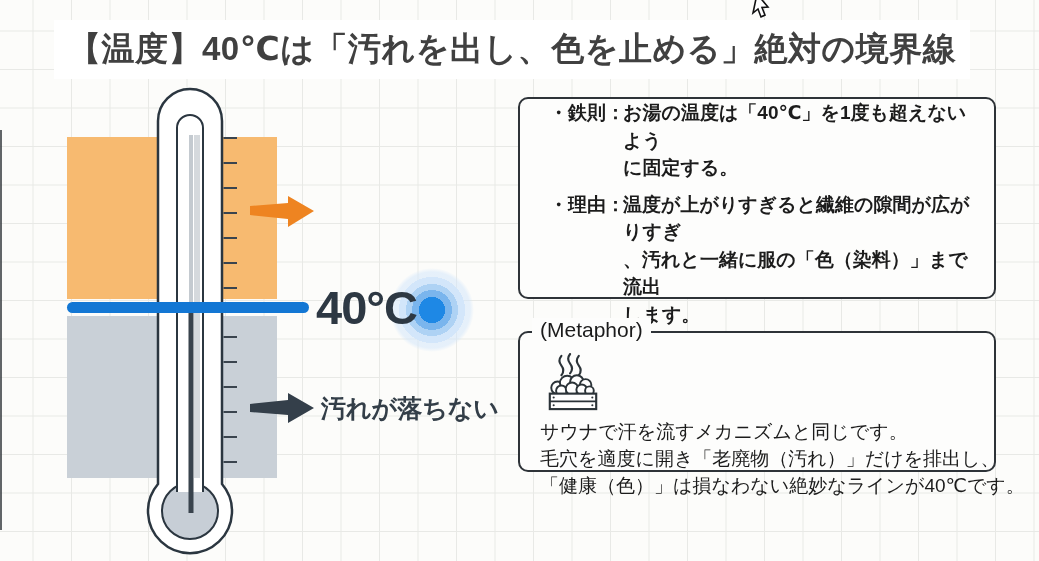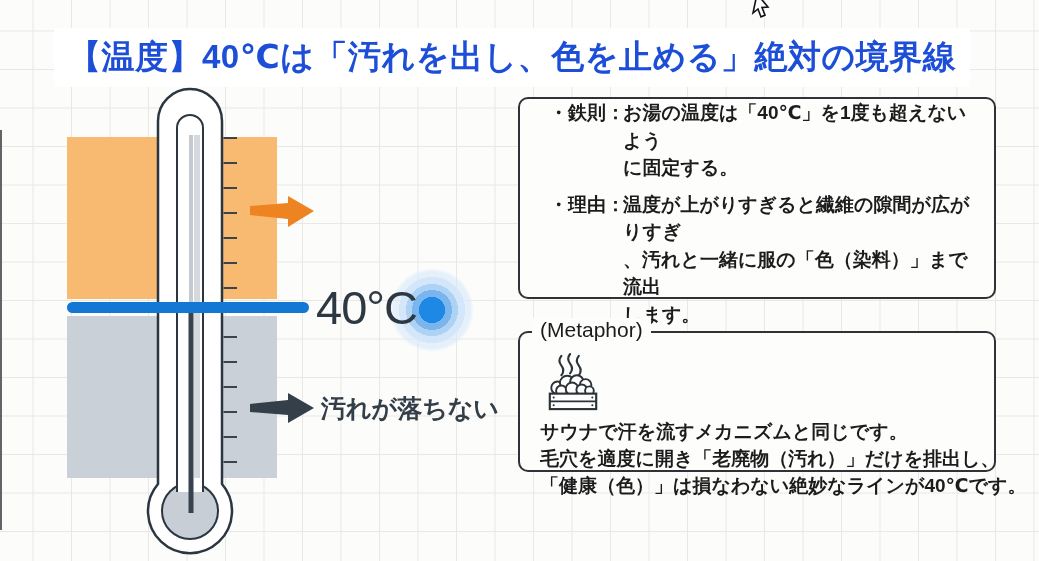--- a/index.html
+++ b/index.html
@@ -12,23 +12,23 @@
     background-image:
       linear-gradient(to right, #e8e9e6 1px, transparent 1px),
       linear-gradient(to bottom, #e8e9e6 1px, transparent 1px);
     background-size:38.5px 38.5px;
     background-position:-6px -8px;
   }
 
   .edge-strip{ position:absolute; left:0; top:130px; width:2px; height:400px; background:#3a3f44; opacity:.8; }
 
   .title{
-    position:absolute; left:54px; top:28px;
+    position:absolute; left:54px; top:20px;
     background:#ffffff; padding:7px 14px;
-    font-size:33px; font-weight:900; color:#1d4ed8; letter-spacing:.5px;
+    font-size:33px; font-weight:900; color:#404040; letter-spacing:.5px;
     white-space:nowrap;
   }
 
   
   .zone{ position:absolute; width:210px; height:162px; }
   .zone-hot{ left:67px; top:137px; background:#f7ba70; }
   .zone-cold{ left:67px; top:316px; background:#c9d0d7; }
 
   .thermo{ position:absolute; left:135px; top:75px; z-index:3; }
 
@@ -44,21 +44,21 @@
       #1e88e5 0 13px,
       #7ab5ed 13px 20px,
       #aed2f4 20px 26px,
       #d3e6fa 26px 33px,
       rgba(211,230,250,.55) 33px 38px,
       rgba(211,230,250,0) 42px);
   }
 
   .temp-label{
     position:absolute; left:316px; top:280px; z-index:6;
-    font-size:47px; font-weight:400; color:#2d3843; letter-spacing:-1px;
+    font-size:47px; font-weight:700; color:#2d3843; letter-spacing:-1px;
   }
 
   .zone-arrow{ position:absolute; left:250px; z-index:4; }
   .zone-arrow.up{ top:194px; }
   .zone-arrow.down{ top:390px; }
 
   .zone-label{ position:absolute; left:321px; z-index:4; font-size:25px; font-weight:800; white-space:nowrap; }
   .zone-label.up{ top:199px; color:#e5811d; }
   .zone-label.down{ top:392px; color:#333e48; }
 
@@ -81,21 +81,21 @@
   .bullet-text{ white-space:pre-line; }
 
   .legend{
     position:absolute; top:-15px; left:12px;
     background:#fdfdfc; padding:0 8px;
     font-size:21px; font-weight:400;
   }
 
   .sauna-icon{ margin:20px 0 6px 24px; display:block; }
 
-  .metaphor-lines{ margin:0 8px 0 20px; font-size:19px; font-weight:700; line-height:1.42; color:#1c1c1c; }
+  .metaphor-lines{ margin:0 8px 0 20px; font-size:19px; font-weight:400; line-height:1.42; color:#1c1c1c; }
   .metaphor-lines div{ white-space:nowrap; }
 
   .cursor{ position:absolute; left:748px; top:0; z-index:10; }
 </style>
 </head>
 <body>
 
 <div id="canvas">
 
   <div class="edge-strip"></div>

